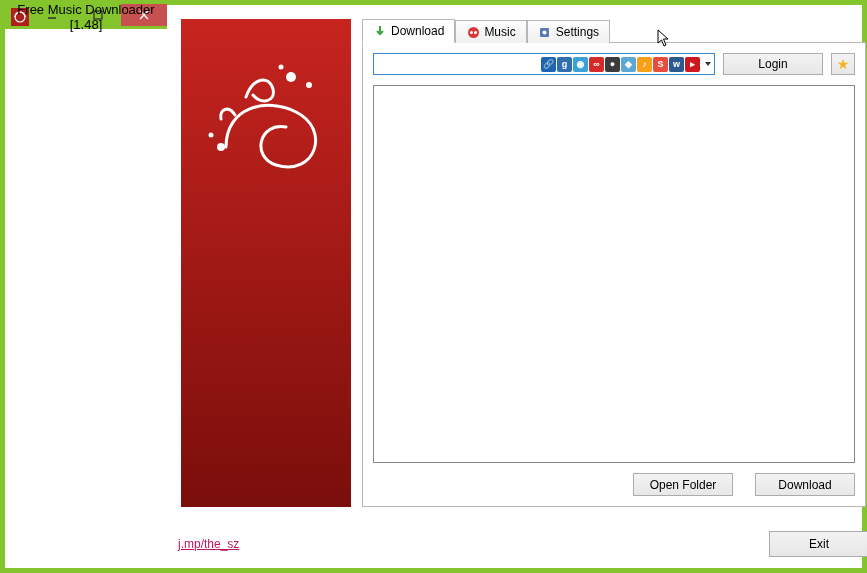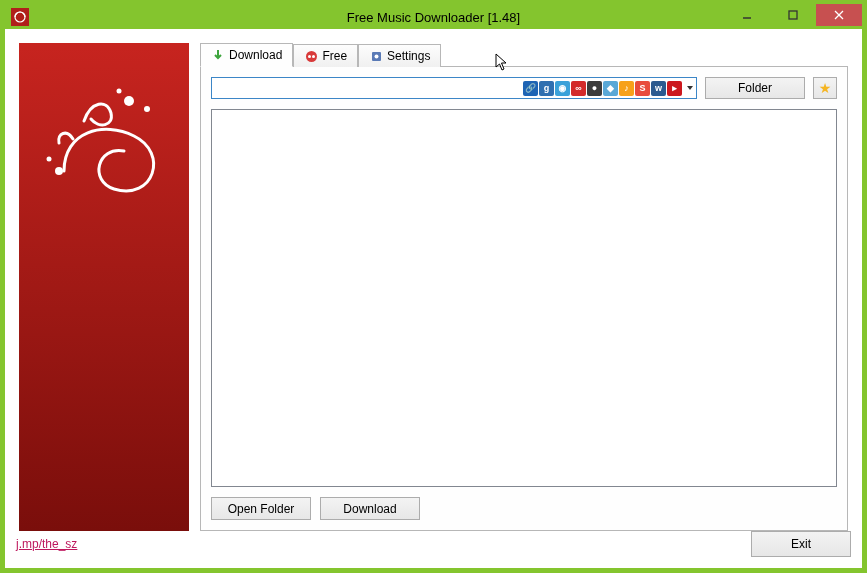--- a/index.html
+++ b/index.html
@@ -10,21 +10,21 @@
   width: 867px;
   height: 573px;
   overflow: hidden;
 }
 .window {
   width: 867px;
   height: 573px;
   border: 5px solid #84c52e;
   background: #fff;
   display: flex;
-  flex-direction: column;
+  flex-direction: row;
   position: relative;
 }
 .titlebar {
   height: 24px;
   background: #84c52e;
   display: flex;
   align-items: center;
   position: relative;
 }
 .titlebar-icon {
@@ -185,21 +185,22 @@
   display:flex; align-items:center; justify-content:center;
   cursor:pointer;
 }
 .results-list {
   flex: 1;
   border: 1px solid #828790;
   background: #fff;
 }
 .bottom-row {
   display: flex;
-  gap: 9px;
+  justify-content: flex-end;
+  gap: 22px;
 }
 .action-btn { width: 100px; height: 23px; }
 .footer-row {
   position: absolute;
   bottom: 11px;
   left: 11px;
   right: 11px;
   display: flex;
   justify-content: space-between;
   align-items: center;
@@ -281,21 +282,21 @@
           <span>Download</span>
         </div>
         <div class="tab">
           <span class="tab-icon">
             <svg width="13" height="13">
                 <circle cx="6.5" cy="6.5" r="5.5" fill="#d83a3a"></circle>
                 <circle cx="4.5" cy="6.5" r="1.5" fill="#fff"></circle>
                 <circle cx="8.5" cy="6.5" r="1.5" fill="#fff"></circle>
               </svg>
           </span>
-          <span>Free</span>
+          <span>Music</span>
         </div>
         <div class="tab">
           <span class="tab-icon">
             <svg width="13" height="13">
                 <rect x="2" y="2" width="9" height="9" rx="1" fill="#5a7ab6"></rect>
                 <circle cx="6.5" cy="6.5" r="2" fill="#fff"></circle>
               </svg>
           </span>
           <span>Settings</span>
         </div>
@@ -316,21 +317,21 @@
                 <div class="src-ic" style="background: rgb(232, 76, 61);">S</div>
                 <div class="src-ic" style="background: rgb(43, 90, 143);">w</div>
                 <div class="src-ic" style="background: rgb(204, 24, 30);">▸</div>
               </div>
             <div class="dropdown-arrow">
               <svg width="8" height="8">
                   <path d="M1 2 L4 6 L7 2 Z" fill="#333"></path>
                 </svg>
             </div>
           </div>
-          <button class="btn search-btn">Folder</button>
+          <button class="btn search-btn">Login</button>
           <div class="fav-btn">
             <span style="color:#f5b523;font-size:14px;">★</span>
           </div>
         </div>
 
         <div class="results-list"></div>
 
         <div class="bottom-row">
           <button class="btn action-btn">Open Folder</button>
           <button class="btn action-btn">Download</button>

